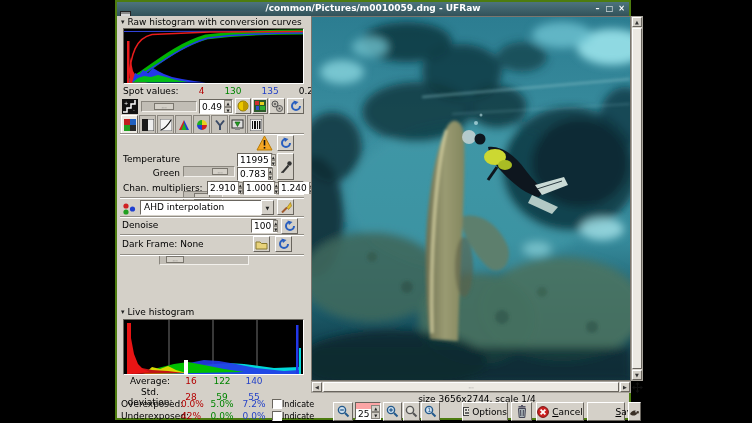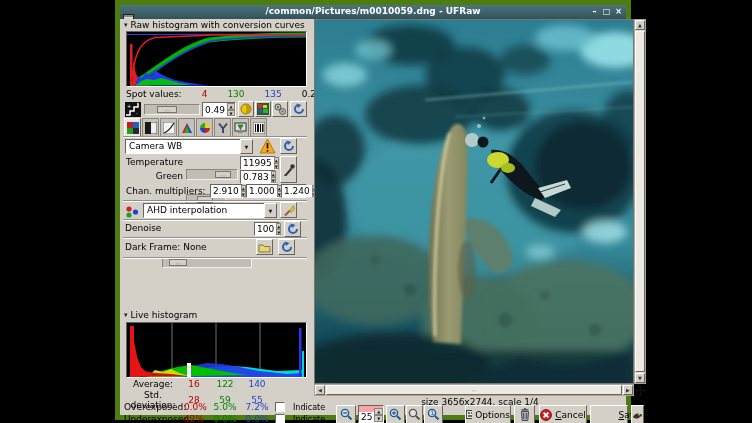--- a/index.html
+++ b/index.html
@@ -1,20 +1,20 @@
 <!DOCTYPE html>
 <html><head>
 <meta charset="utf-8">
 <style>
   * { margin:0; padding:0; box-sizing:border-box; font-family:"DejaVu Sans","Liberation Sans",sans-serif; }
   html,body { width:752px; height:423px; background:#000; overflow:hidden; }
   #stage { position:absolute; inset:0; width:752px; height:423px; background:#000; }
 
   .window { position:absolute; left:115px; top:0; width:516px; height:420px;
-            background:#d4d0c8; border:5px solid #4d7c0f; }
+            background:#d4d0c8; border:2px solid #4d7c0f; }
 
   
   .titlebar { position:absolute; left:0; top:0; right:0; height:14px;
               background:linear-gradient(#4d747d,#32525a); overflow:hidden; }
   .titlebar .title-text { position:absolute; left:0; right:0; top:1px; text-align:center;
               color:#fff; font-size:9px; font-weight:bold; letter-spacing:0; }
   .win-icon { position:absolute; left:3px; top:3px; }
   .win-btns { position:absolute; right:2px; top:2px; display:flex; gap:1px; }
   .win-btn { width:11px; height:10px; color:#fff; font-size:8px; line-height:10px;
              text-align:center; font-weight:bold; }
@@ -52,21 +52,21 @@
   .cb { width:10px; height:10px; background:#fff; border-top:1px solid #69655e; border-left:1px solid #69655e;
         border-right:1px solid #fff; border-bottom:1px solid #fff; }
   .v-red { color:#b40000; } .v-green { color:#008400; } .v-blue { color:#2442c8; }
   .v-black { color:#000; } .v-mag { color:#b428b4; }
   .swatch { width:34px; height:10px; background:#0e8181; border:1px solid #555; }
   .statrow { position:absolute; left:4px; display:flex; align-items:center; font-size:9px; }
   .statrow .sl { width:58px; text-align:center; margin-right:2px; }
   .statrow .sv1 { width:20px; text-align:center; margin-right:8px; }
   .statrow .sv2 { width:26px; text-align:center; margin-right:6px; }
   .statrow .sv3 { width:26px; text-align:center; margin-right:5px; }
-  .statrow .ind { font-size:8px; margin-left:8px; }
+  .statrow .ind { font-size:8px; margin-left:0; }
   .expander { display:flex; align-items:center; gap:3px; font-size:9px; }
   .expander .tri { font-size:7px; color:#222; }
 
   
   .sb { background:#dcd8d0; border:1px solid #a8a49c; position:absolute; }
   .sb-btn { position:absolute; background:#d4d0c8; border-top:1px solid #fff; border-left:1px solid #fff;
             border-right:1px solid #69655e; border-bottom:1px solid #69655e; color:#333;
             display:flex; align-items:center; justify-content:center; overflow:hidden; }
   .sb-thumb { position:absolute; background:#ece9e2; border-top:1px solid #fff; border-left:1px solid #fff;
             border-right:1px solid #69655e; border-bottom:1px solid #69655e; color:#777;
@@ -230,24 +230,20 @@
             <rect width="12" height="12" fill="#f0f0f0" stroke="#555"></rect>
             <rect x="2" y="2" width="1" height="8" fill="#111"></rect>
             <rect x="4" y="2" width="2" height="8" fill="#111"></rect>
             <rect x="7" y="2" width="1" height="8" fill="#111"></rect>
             <rect x="9" y="2" width="1.5" height="8" fill="#111"></rect>
           </svg>
       </div>
     </div>
     <div class="sep" style="top:131px;"></div>
 
-    <div class="combo abs" style="left:5px; top:134px; width:128px; height:15px;">
-      <span class="combo-text">Camera WB</span>
-      <span class="combo-btn">▼</span>
-    </div>
     <span class="abs" style="left:139px; top:133px;">
       <svg width="17" height="16">
           <path d="M8.5,1 L16,15 L1,15 Z" fill="#f5a623" stroke="#b87a00"></path>
           <rect x="7.7" y="5" width="1.6" height="5.5" fill="#111"></rect>
           <rect x="7.7" y="12" width="1.6" height="1.6" fill="#111"></rect>
         </svg>
     </span>
     <div class="btn abs" style="left:160px; top:133px; width:17px; height:16px;">
       <svg width="12" height="12">
           <path d="M10,6 A4,4 0 1 1 6,2" stroke="#2a5fbf" stroke-width="2" fill="none"></path>

